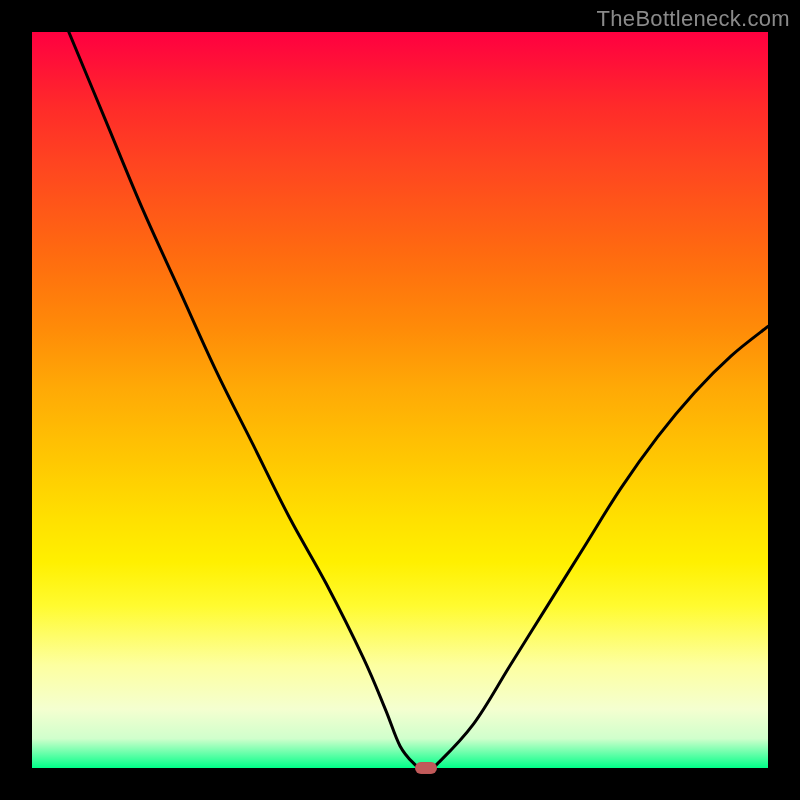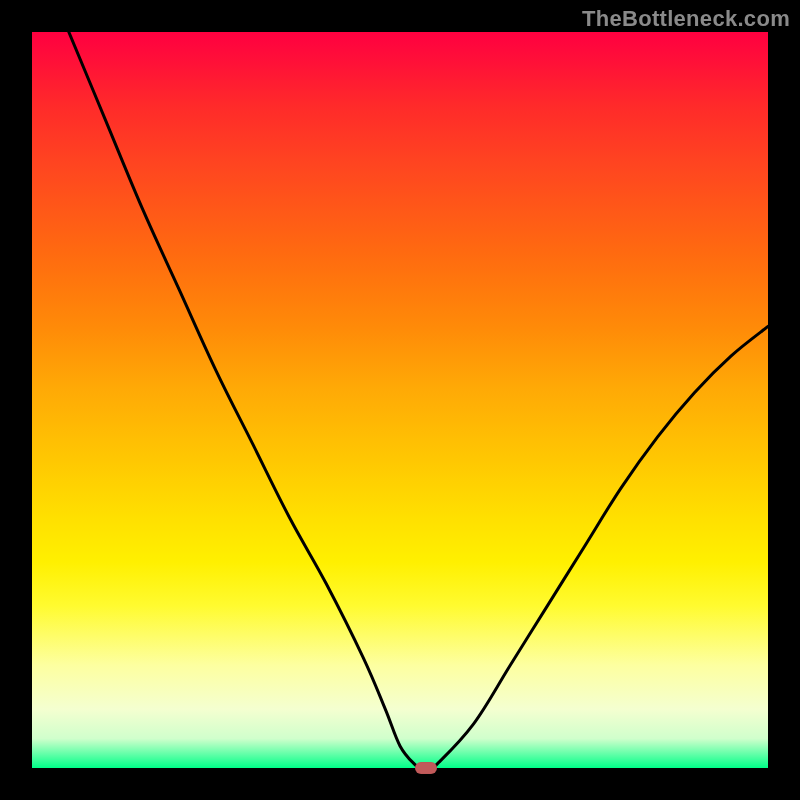--- a/index.html
+++ b/index.html
@@ -41,21 +41,21 @@
       #d0ffcc 96%,
       #00ff88 100%
     );
   }
   .attribution {
     position: absolute;
     top: 6px;
     right: 10px;
     color: #8a8a8a;
     font-size: 22px;
-    font-weight: 700;
+    font-weight: 400;
     letter-spacing: 0.3px;
     z-index: 5;
   }
   svg.curve {
     position: absolute;
     left: 0; top: 0;
     width: 100%;
     height: 100%;
     z-index: 3;
   }

